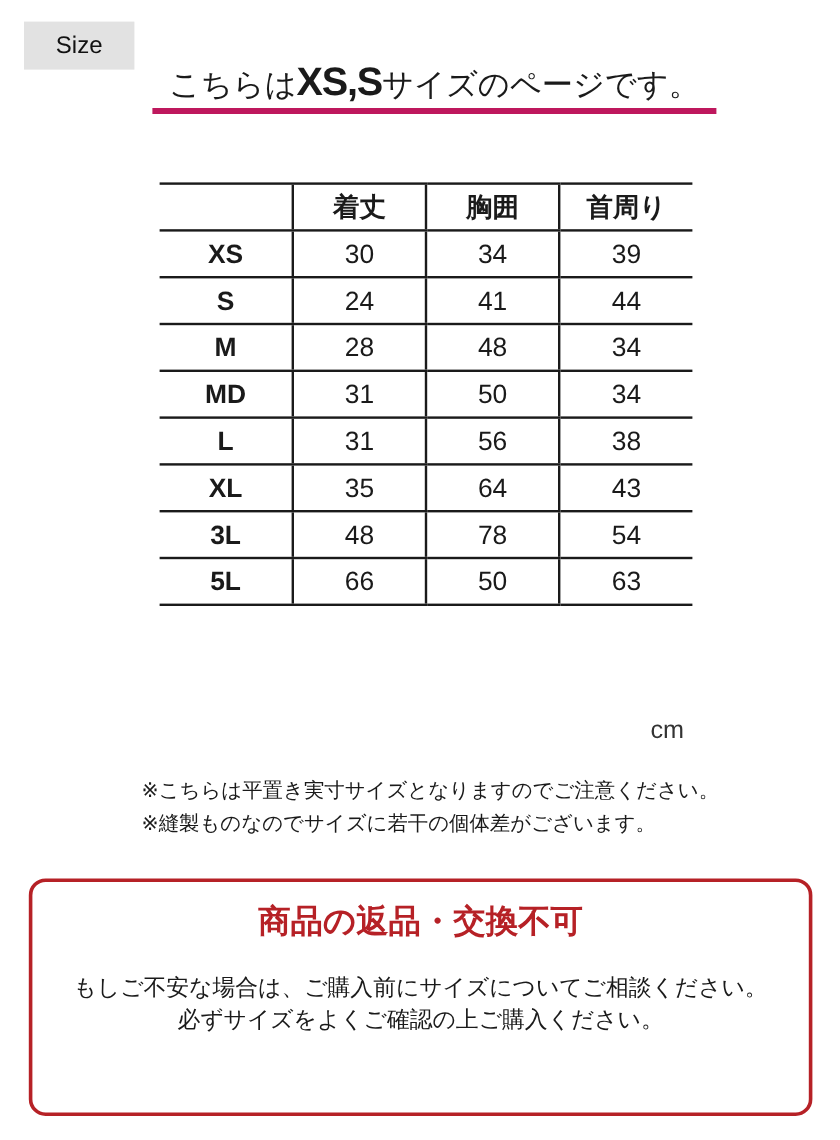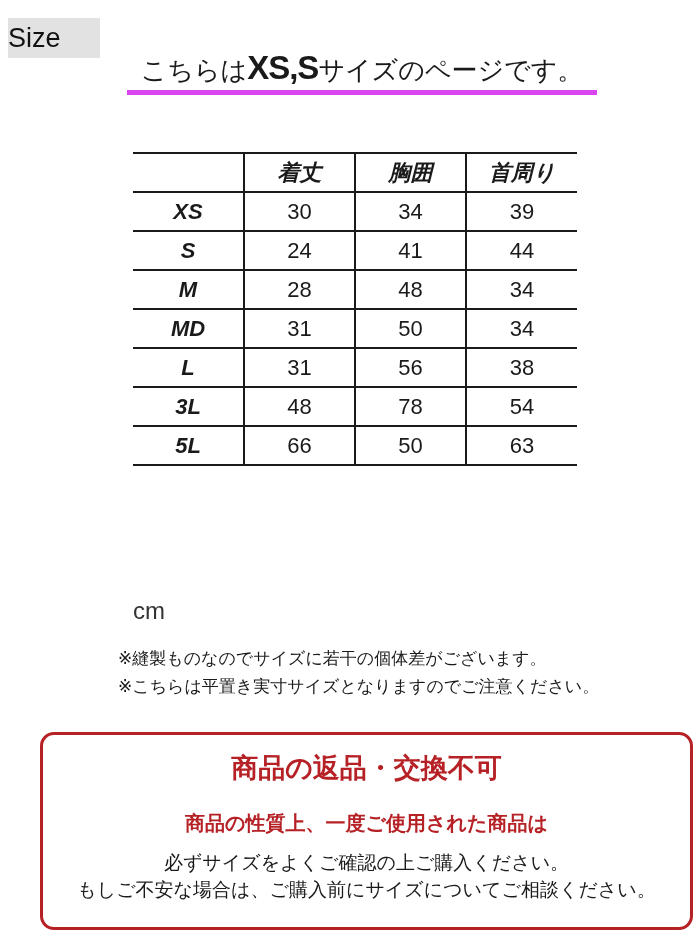--- a/index.html
+++ b/index.html
@@ -11,37 +11,38 @@
   }
   .page {
     position: relative;
     width: 700px;
     height: 950px;
     background: #ffffff;
     overflow: hidden;
   }
   .size-badge {
     position: absolute;
-    left: 8px;
+    left: 20px;
     top: 18px;
     width: 92px;
     height: 40px;
     background: #e2e2e2;
     display: flex;
     align-items: center;
-    font-size: 27px;
+    justify-content: center;
+    font-size: 20px;
     color: #111111;
   }
   .header-block {
     position: absolute;
     left: 127px;
     top: 52px;
     width: 470px;
     text-align: center;
-    border-bottom: 5px solid #d946ef;
+    border-bottom: 5px solid #be185d;
     padding-bottom: 4px;
   }
   .headline {
     font-size: 26px;
     line-height: 32px;
     white-space: nowrap;
   }
   .headline .em {
     font-weight: 700;
     font-size: 33px;
@@ -70,50 +71,49 @@
     height: 37px;
     padding: 0;
     text-align: center;
     vertical-align: middle;
     font-size: 22px;
   }
   .size-table th + th,
   .size-table td + td,
   .size-table th + td,
   .size-table td + th { border-left: 2px solid #1a1a1a; }
-  .size-table th { font-weight: 700; font-style: italic; }
+  .size-table th { font-weight: 700; }
   .size-table td { font-weight: 400; }
   .cm-label {
     position: absolute;
     left: 133px;
     top: 597px;
     width: 437px;
-    text-align: left;
-    font-size: 24px;
+    text-align: right;
+    font-size: 21px;
     color: #333333;
   }
   .notes {
     position: absolute;
     left: 118px;
     top: 645px;
     font-size: 17px;
     line-height: 28px;
     color: #1a1a1a;
   }
   .warning-box {
     position: absolute;
     left: 24px;
     top: 732px;
     width: 653px;
     height: 198px;
     box-sizing: border-box;
     border: 3px solid #B62126;
     border-radius: 14px;
     text-align: center;
-    margin-left: 16px;
   }
   .warning-title {
     margin-top: 15px;
     font-size: 27px;
     font-weight: 700;
     color: #B62126;
   }
   .warning-red {
     margin-top: 24px;
     font-size: 20px;
@@ -176,45 +176,50 @@
           <td>50</td>
           <td>34</td>
         </tr>
         <tr>
           <th>L</th>
           <td>31</td>
           <td>56</td>
           <td>38</td>
         </tr>
         <tr>
+          <th>XL</th>
+          <td>35</td>
+          <td>64</td>
+          <td>43</td>
+        </tr>
+        <tr>
           <th>3L</th>
           <td>48</td>
           <td>78</td>
           <td>54</td>
         </tr>
         <tr>
           <th>5L</th>
           <td>66</td>
           <td>50</td>
           <td>63</td>
         </tr>
       </tbody>
   </table>
 
   <div class="cm-label">cm</div>
 
   <div class="notes">
+    <div>※こちらは平置き実寸サイズとなりますのでご注意ください。</div>
     <div>※縫製ものなのでサイズに若干の個体差がございます。</div>
-    <div>※こちらは平置き実寸サイズとなりますのでご注意ください。</div>
   </div>
 
   <div class="warning-box">
     <div class="warning-title">商品の返品・交換不可</div>
     <div class="warning-red">
-      <div>商品の性質上、一度ご使用された商品は</div>
     </div>
     <div class="warning-black">
+      <div>もしご不安な場合は、ご購入前にサイズについてご相談ください。</div>
       <div>必ずサイズをよくご確認の上ご購入ください。</div>
-      <div>もしご不安な場合は、ご購入前にサイズについてご相談ください。</div>
     </div>
   </div>
 
 </div>
 
 </body></html>

